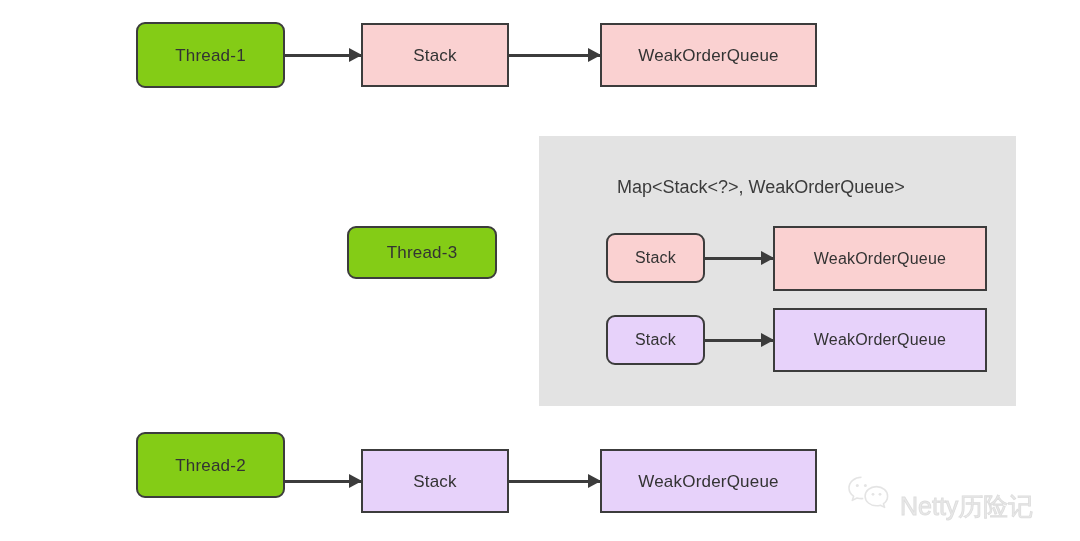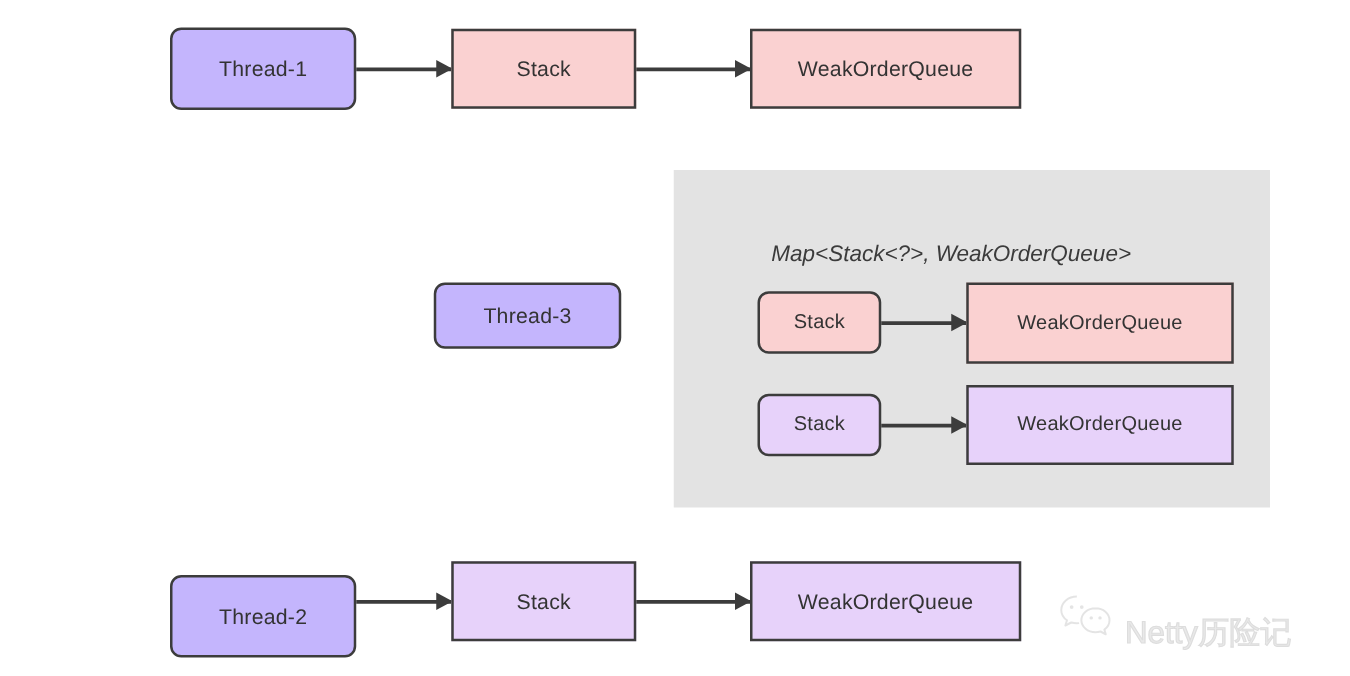--- a/index.html
+++ b/index.html
@@ -26,21 +26,21 @@
     display: flex;
     align-items: center;
     justify-content: center;
     color: #333333;
     font-size: 17px;
     letter-spacing: .2px;
     white-space: nowrap;
     line-height: 1;
   }
   .node.rounded { border-radius: 9px; }
-  .node.thread  { background: #c4b5fd; }
+  .node.thread  { background: #84cc16; }
   .node.pink    { background: #fad1d1; }
   .node.purple  { background: #e7d2fa; }
   .node.small   { font-size: 16px; }
 
   
   .panel {
     position: absolute;
     background: #e3e3e3;
     box-sizing: border-box;
   }
@@ -110,21 +110,21 @@
     <span>WeakOrderQueue</span>
   </div>
 
   <div class="node rounded thread" style="left:347px; top:226px; width:150px; height:53px;">
     <span>Thread-3</span>
   </div>
 
   <div class="panel" style="left:539px; top:136px; width:477px; height:270px;">
   </div>
 
-  <div class="panel-title" style="left:617px; top:194px;font-style:italic;">Map&lt;Stack&lt;?&gt;, WeakOrderQueue&gt;</div>
+  <div class="panel-title" style="left:617px; top:178px;">Map&lt;Stack&lt;?&gt;, WeakOrderQueue&gt;</div>
 
   <div class="node rounded pink small" style="left:606px; top:233px; width:99px; height:50px;">
     <span>Stack</span>
   </div>
 
   <div class="arrow" style="left:705px; top:257px; width:68px;"></div>
 
   <div class="node pink small" style="left:773px; top:226px; width:214px; height:65px;">
     <span>WeakOrderQueue</span>
   </div>
@@ -132,21 +132,21 @@
   <div class="node rounded purple small" style="left:606px; top:315px; width:99px; height:50px;">
     <span>Stack</span>
   </div>
 
   <div class="arrow" style="left:705px; top:339px; width:68px;"></div>
 
   <div class="node purple small" style="left:773px; top:308px; width:214px; height:64px;">
     <span>WeakOrderQueue</span>
   </div>
 
-  <div class="node rounded thread" style="left:136px; top:460px; width:149px; height:66px;">
+  <div class="node rounded thread" style="left:136px; top:432px; width:149px; height:66px;">
     <span>Thread-2</span>
   </div>
 
   <div class="arrow" style="left:285px; top:480px; width:76px;"></div>
 
   <div class="node purple" style="left:361px; top:449px; width:148px; height:64px;">
     <span>Stack</span>
   </div>
 
   <div class="arrow" style="left:509px; top:480px; width:91px;"></div>

